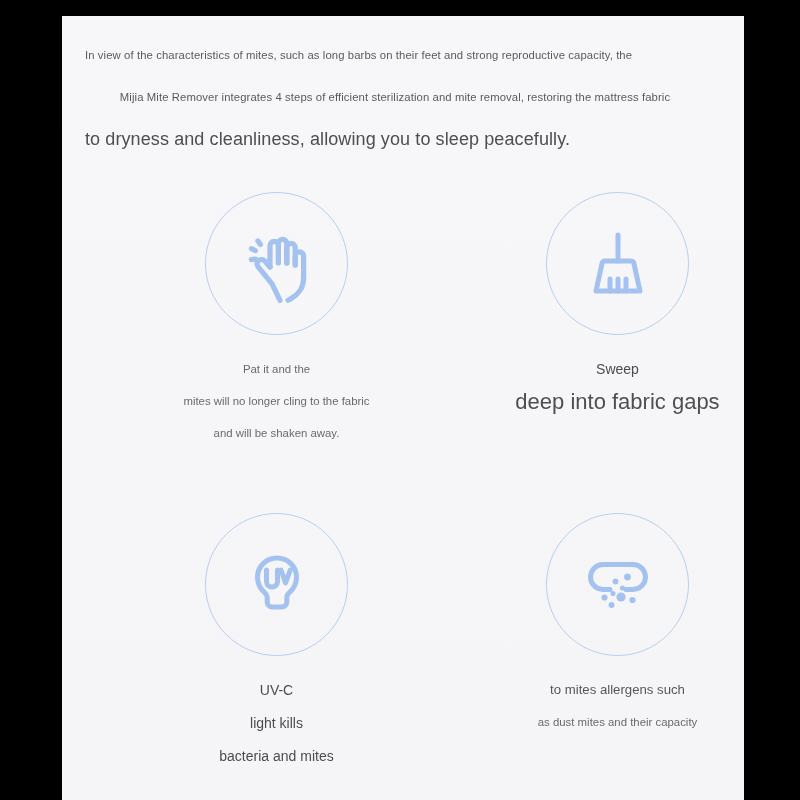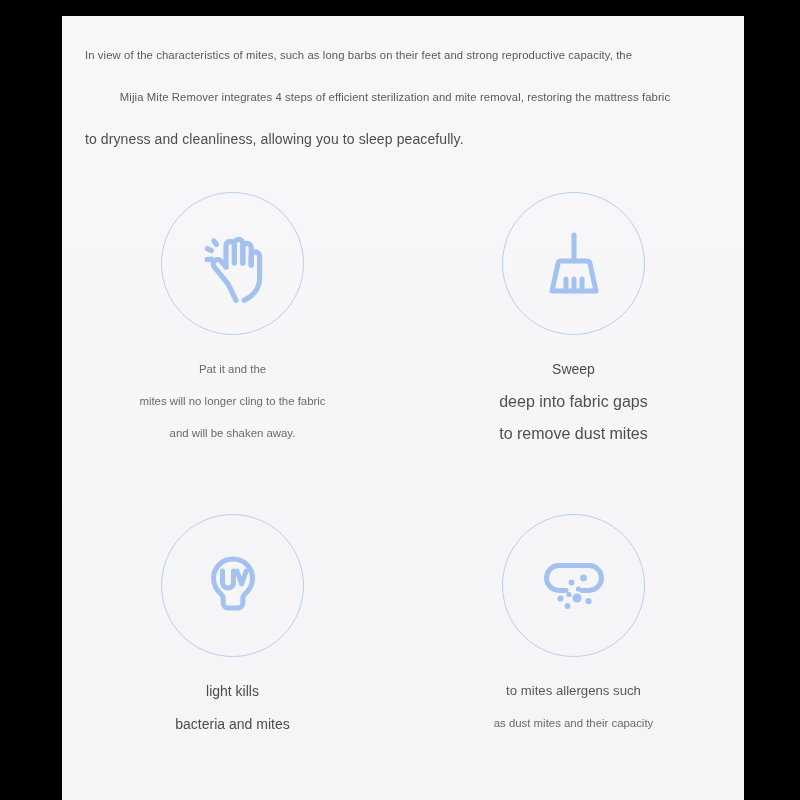--- a/index.html
+++ b/index.html
@@ -36,28 +36,29 @@
     top: 18px;
     width: 620px;
   }
   .intro-line {
     color: #5a5a5c;
     letter-spacing: 0.1px;
     white-space: nowrap;
   }
   .intro-line.l1 { font-size: 11.3px; line-height: 42px; }
   .intro-line.l2 { font-size: 11.3px; line-height: 42px; text-align: center; }
-  .intro-line.l3 { font-size: 14px; line-height: 42px; color: #4e4e50; }
+  .intro-line.l3 { font-size: 18px; line-height: 42px; color: #4e4e50; }
 
   
   #features {
     position: absolute;
     left: 0;
     top: 176px;
     width: 631px;
+    padding-left: 44px;
   }
   .feature-row {
     display: flex;
     width: 682px;
   }
   .feature-row.row2 { margin-top: 64px; }
 
   .feature {
     width: 341px;
     display: flex;
@@ -82,21 +83,21 @@
     text-align: center;
     width: 320px;
   }
   .cap-line {
     color: #5a5a5c;
     white-space: nowrap;
   }
   
   .cap-s { font-size: 11.4px; line-height: 32px; color: #6a6a6c; }
   .cap-m { font-size: 13.2px; line-height: 32px; color: #575759; }
-  .cap-l { font-size: 16px; line-height: 32px; color: #4f4f51; }
+  .cap-l { font-size: 22px; line-height: 32px; color: #4f4f51; }
   .cap-xl { font-size: 14px; line-height: 33px; color: #4c4c4e; }
 </style>
 </head>
 <body>
 
 <div id="page">
   <div id="sheet">
 
     <div id="intro">
       <div class="intro-line l1">In view of the characteristics of mites, such as long barbs on their feet and strong reproductive capacity, the</div>
@@ -142,41 +143,41 @@
                   <path d="M33 56v12"></path>
                   <path d="M41 56v12"></path>
                   <path d="M49 56v12"></path>
                 </g>
               </svg>
             </span>
           </div>
           <div class="caption">
             <div class="cap-line cap-xl">Sweep</div>
             <div class="cap-line cap-l">deep into fabric gaps</div>
-            <div class="cap-line cap-l">to remove dust mites</div>
           </div>
         </div>
 
       </div>
 
       <div class="feature-row row2">
 
         <div class="feature">
           <div class="icon-circle">
             <span>
               <svg width="82" height="82" viewBox="0 0 82 82" fill="none">
                 <g stroke="#a3c2ef" stroke-width="5" stroke-linecap="round" stroke-linejoin="round">
                   <path d="M41 14c-11 0-19.5 8.6-19.5 19.2 0 7 3.6 12.2 7.4 15.6 1.5 1.3 2.3 3 2.3 4.8V58a5 5 0 0 0 5 5h9.6a5 5 0 0 0 5-5v-4.4c0-1.8.8-3.5 2.3-4.8 3.8-3.4 7.4-8.6 7.4-15.6C60.5 22.6 52 14 41 14z"></path>
                   <path d="M30.5 26v11.5a5.5 5.5 0 0 0 11 0V26"></path>
                   <path d="M45 26l4.6 13L54.2 26"></path>
                 </g>
               </svg>
             </span>
           </div>
           <div class="caption">
+            <div class="cap-line cap-xl">UV-C</div>
             <div class="cap-line cap-xl">light kills</div>
             <div class="cap-line cap-xl">bacteria and mites</div>
           </div>
         </div>
 
         <div class="feature">
           <div class="icon-circle">
             <span>
               <svg width="82" height="82" viewBox="0 0 82 82" fill="none">
                 <g stroke="#a3c2ef" stroke-width="5" stroke-linecap="round" fill="none">

